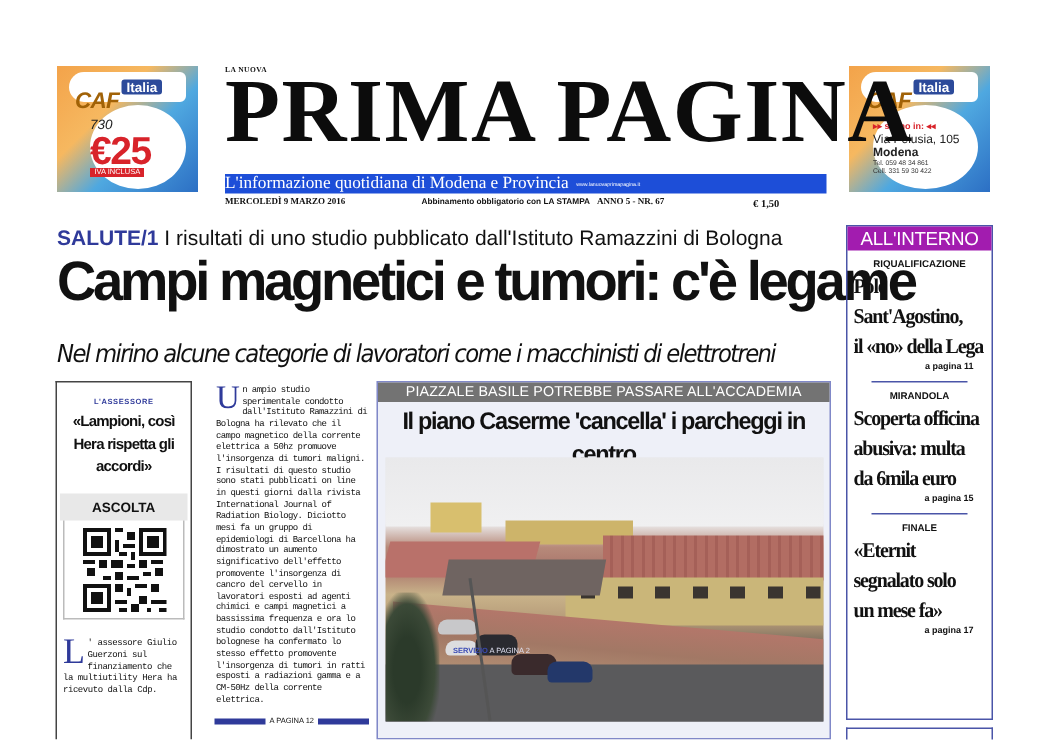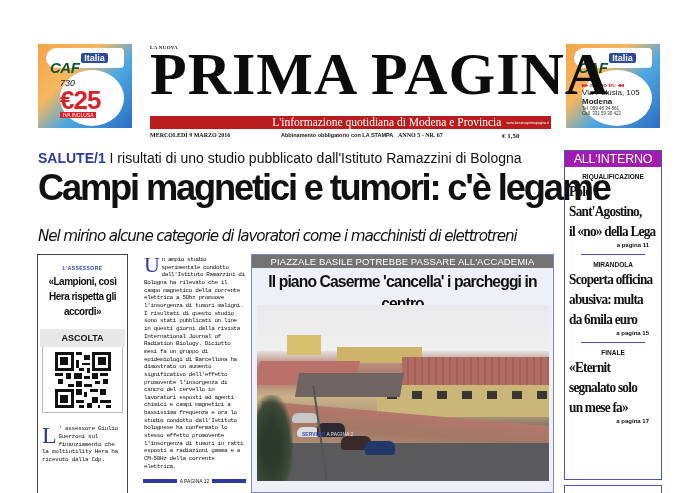--- a/index.html
+++ b/index.html
@@ -12,21 +12,21 @@
     background: linear-gradient(135deg, #f3a34a 0%, #f6b860 35%, #4fa8e0 60%, #2c6fc4 100%);
     overflow: hidden;
   }
   .ad-left { left: 38px; }
   .ad-right { left: 566px; }
   .ad-logo {
     position: absolute; left: 8px; top: 4px; width: 78px; height: 20px;
     background: #fff; border-radius: 10px 4px 4px 10px;
     display: flex; align-items: center; padding-left: 4px;
   }
-  .ad-logo .caf { font-family: "Liberation Sans", sans-serif; font-weight: 900; font-size: 15px; color: #14532d; letter-spacing: -0.5px; font-style: italic; margin-top: 19px; }
+  .ad-logo .caf { font-family: "Liberation Sans", sans-serif; font-weight: 900; font-size: 15px; color: #a16207; letter-spacing: -0.5px; font-style: italic; margin-top: 19px; }
   .ad-logo .italia { font-family: "Liberation Sans", sans-serif; font-weight: 700; font-size: 9px; color: #fff; background: #2c4a9a; padding: 0 3px; margin-left: 2px; border-radius: 2px; }
   .ad-circle {
     position: absolute; left: 22px; top: 26px; width: 64px; height: 56px;
     background: #ffffff; border-radius: 50%;
     display: flex; flex-direction: column; align-items: flex-start; justify-content: center;
   }
   .ad-left .ad-circle .small { font-size: 9px; color: #222; font-style: italic; }
   .ad-left .ad-circle .price { font-size: 26px; color: #d8232a; font-weight: 700; line-height: 24px; letter-spacing: -1px; font-family: "Liberation Sans Narrow", "Liberation Sans", sans-serif; }
   .ad-left .ad-circle .band { font-size: 5px; background: #d8232a; color: #fff; padding: 0 3px; }
   .ad-right .ad-circle { left: 16px; width: 70px; }
@@ -37,21 +37,21 @@
   
   .kicker-top { position: absolute; left: 150px; top: 45px; font-family: "Liberation Serif", serif; font-size: 5px; font-weight: 700; letter-spacing: 0.3px; }
   .masthead {
     position: absolute; left: 150px; top: 46px; width: 400px; height: 56px;
     font-family: "Liberation Serif", serif; font-weight: 900; font-size: 60px;
     line-height: 56px; color: #0c0c0c; letter-spacing: 1px;
     transform: scaleX(1.0); transform-origin: left top; white-space: nowrap;
   }
   .subtitle-bar {
     position: absolute; left: 150px; top: 116px; width: 401px; height: 13px;
-    background: #b91c1c; color: #fff; display: flex; align-items: center; justify-content: flex-end; padding-right: 2px;
+    background: #1d4ed8; color: #fff; display: flex; align-items: center; padding-right: 2px;
   }
   .subtitle-bar .tagline { font-family: "Liberation Serif", serif; font-size: 11.5px; line-height: 13px; }
   .subtitle-bar .site { font-size: 3.5px; margin-left: 5px; }
   .dateline {
     position: absolute; left: 150px; top: 132px; width: 401px; height: 10px;
     font-family: "Liberation Serif", serif; font-size: 6px; font-weight: 700;
   }
   .dateline span { position: absolute; top: 0; white-space: nowrap; }
   .dateline .date { left: 0; }
   .dateline .abbon { left: 131px; font-family: "Liberation Sans", sans-serif; font-size: 5.5px; }

